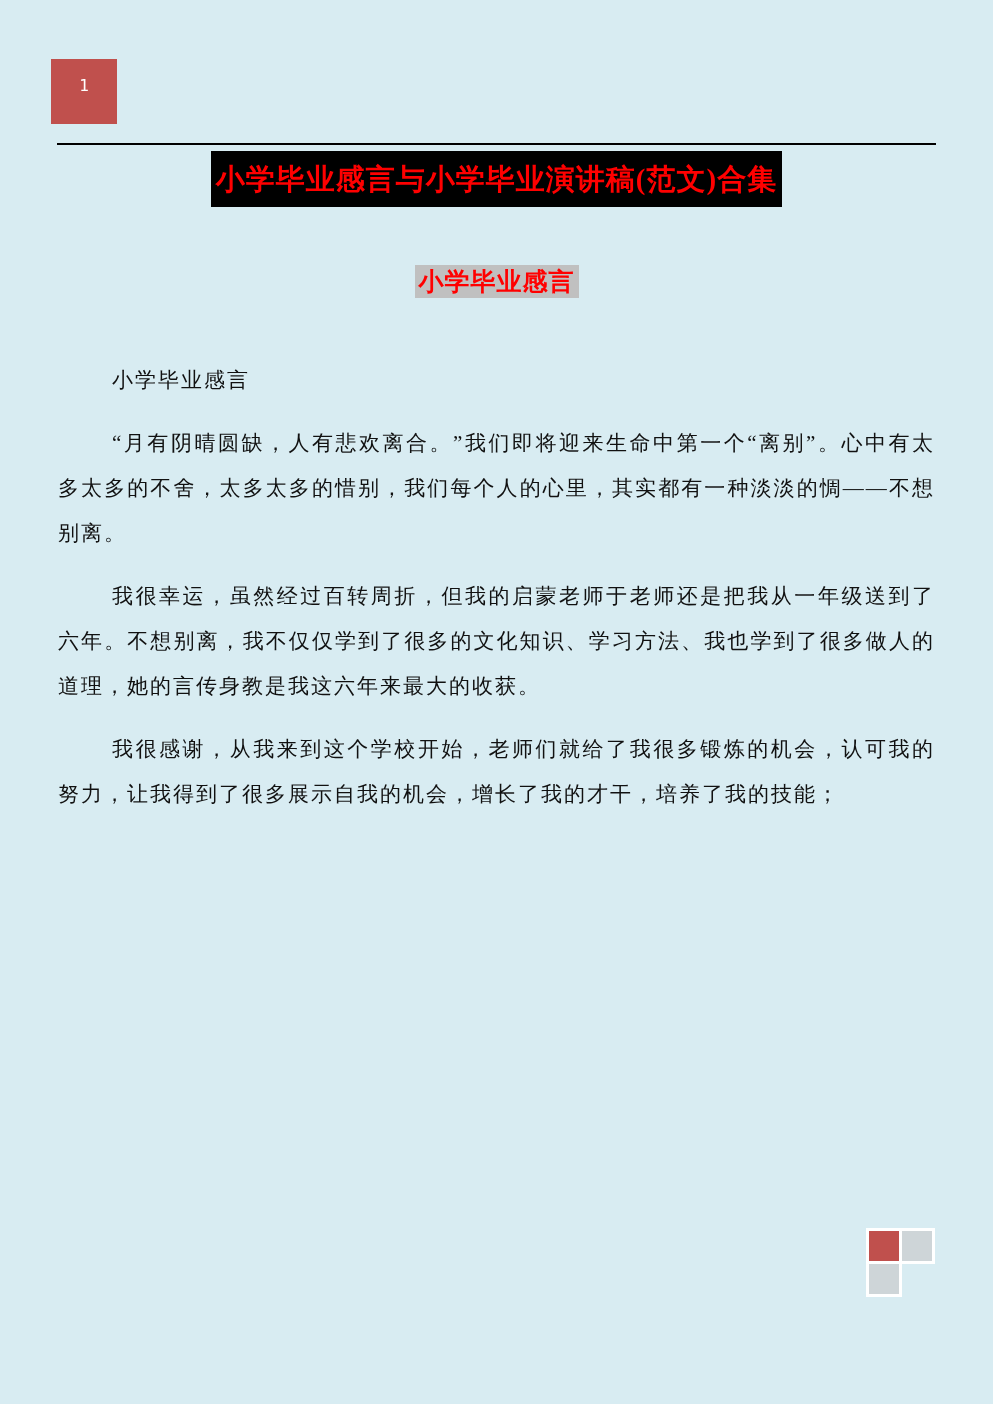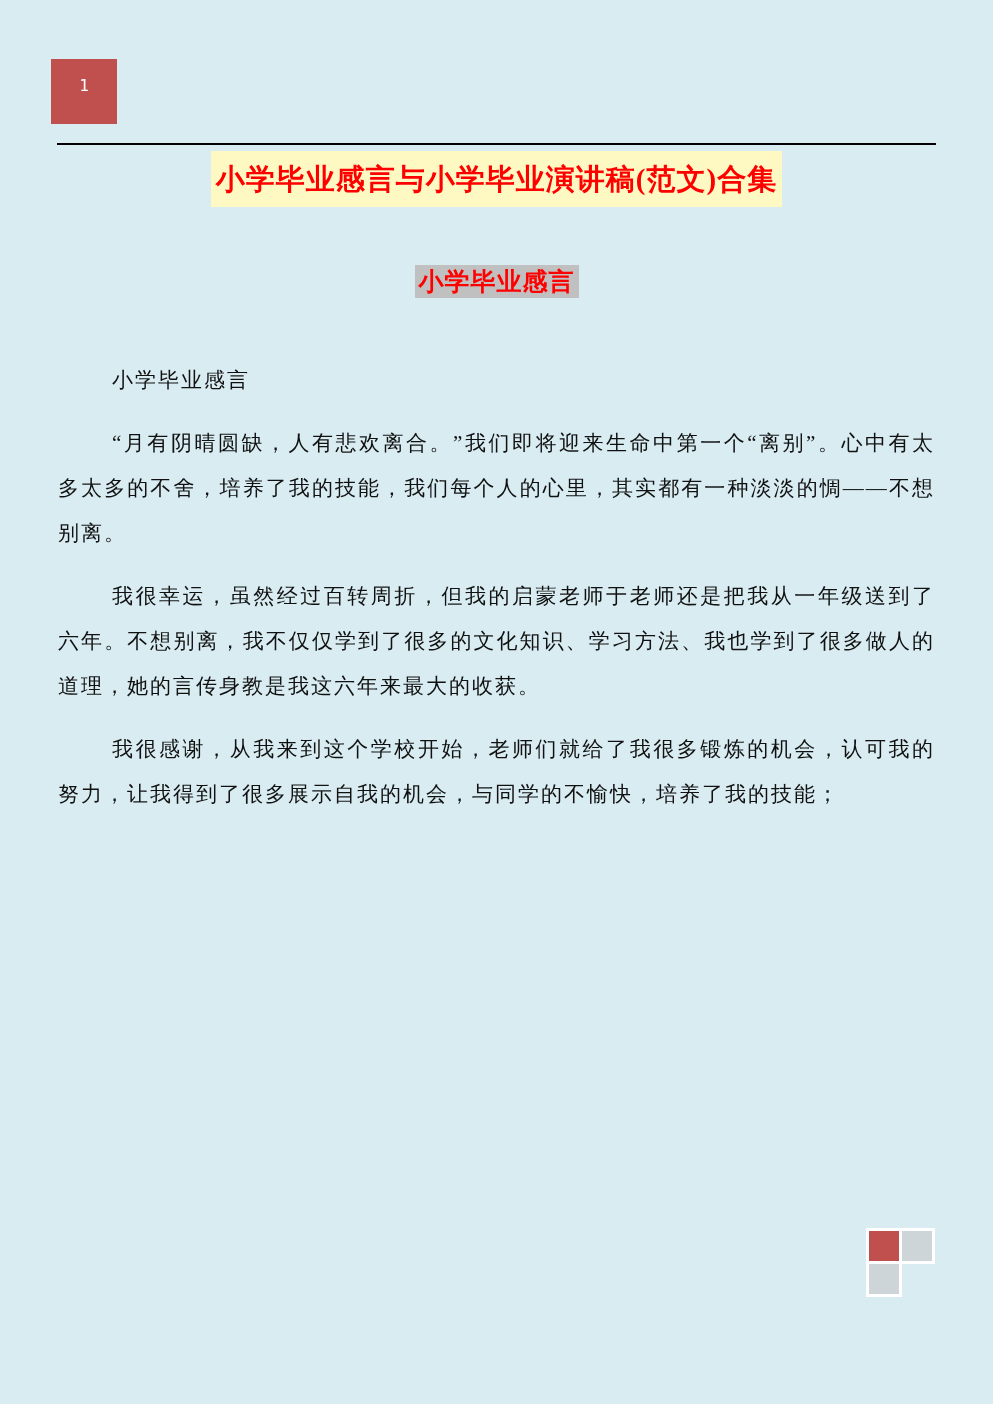--- a/index.html
+++ b/index.html
@@ -47,21 +47,21 @@
     left: 0;
     top: 160px;
     width: 100%;
     margin: 0;
     text-align: center;
     font-size: 29px;
     font-weight: bold;
     letter-spacing: 1px;
   }
   .doc-title .hl-green {
-    background: #fef9c3;
+    background: #000000;
     color: #ff0000;
     padding: 12px 5px;
   }
   .doc-subtitle {
     position: absolute;
     left: 0;
     top: 265px;
     width: 100%;
     margin: 0;
     text-align: center;
@@ -114,22 +114,22 @@
 </div>
 
 <hr class="divider">
 
 <h1 class="doc-title"><span class="hl-green">小学毕业感言与小学毕业演讲稿(范文)合集</span></h1>
 
 <h2 class="doc-subtitle"><span class="hl-gray">小学毕业感言</span></h2>
 
 <div class="body-text">
   <p style="">小学毕业感言</p>
-    <p style="">“月有阴晴圆缺，人有悲欢离合。”我们即将迎来生命中第一个“离别”。心中有太多太多的不舍，培养了我的技能，我们每个人的心里，其实都有一种淡淡的惆——不想别离。</p>
+    <p style="">“月有阴晴圆缺，人有悲欢离合。”我们即将迎来生命中第一个“离别”。心中有太多太多的不舍，太多太多的惜别，我们每个人的心里，其实都有一种淡淡的惆——不想别离。</p>
     <p style="">我很幸运，虽然经过百转周折，但我的启蒙老师于老师还是把我从一年级送到了六年。不想别离，我不仅仅学到了很多的文化知识、学习方法、我也学到了很多做人的道理，她的言传身教是我这六年来最大的收获。</p>
-    <p style="">我很感谢，从我来到这个学校开始，老师们就给了我很多锻炼的机会，认可我的努力，让我得到了很多展示自我的机会，与同学的不愉快，培养了我的技能；</p>
+    <p style="">我很感谢，从我来到这个学校开始，老师们就给了我很多锻炼的机会，认可我的努力，让我得到了很多展示自我的机会，增长了我的才干，培养了我的技能；</p>
 </div>
 
 <div class="corner-deco">
   <div class="sq sq-red"></div>
   <div class="sq sq-gtop"></div>
   <div class="sq sq-gbot"></div>
 </div>
 
 </body></html>

